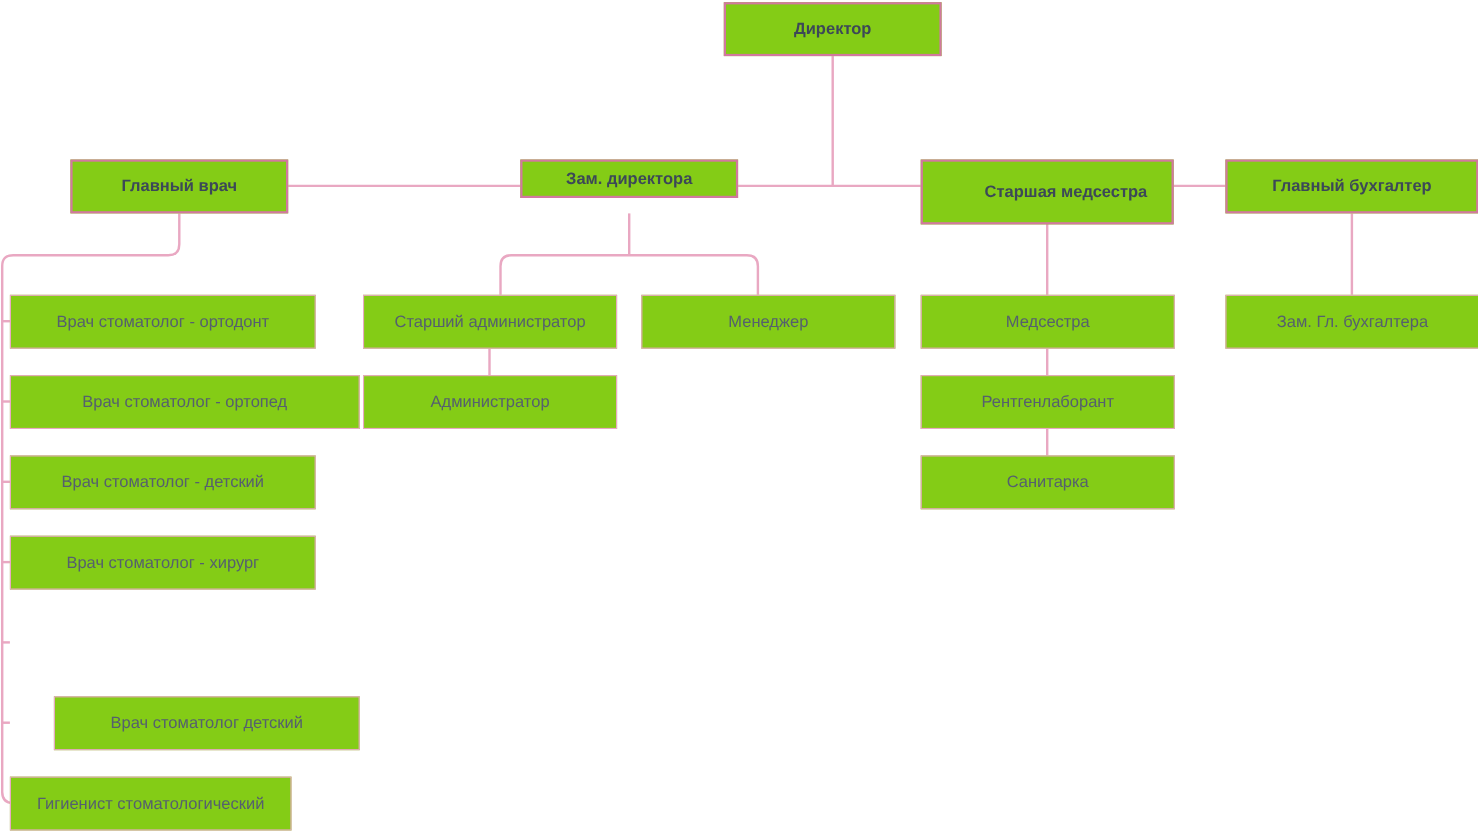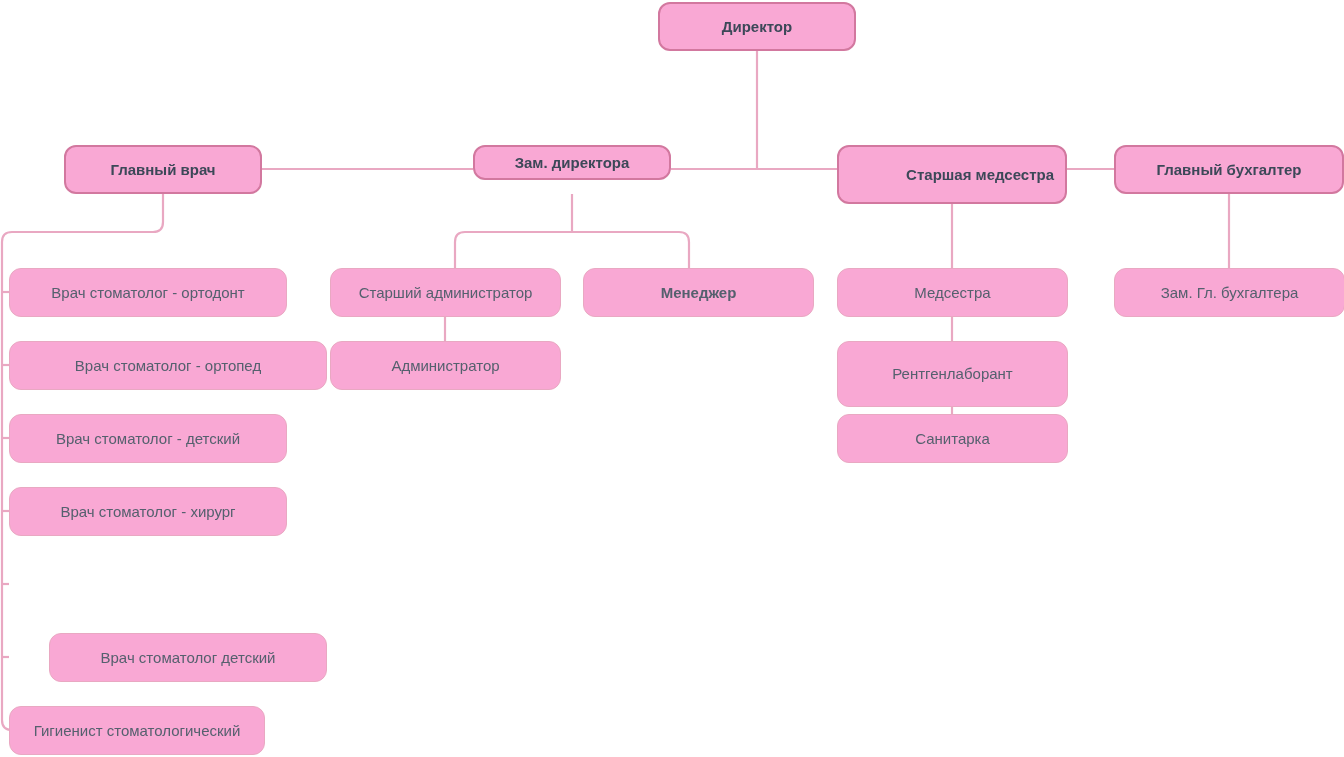--- a/index.html
+++ b/index.html
@@ -25,23 +25,23 @@
     height: 757px;
     pointer-events: none;
   }
   .node {
     position: absolute;
     box-sizing: border-box;
     display: flex;
     align-items: center;
     justify-content: center;
     text-align: center;
-    background: #f9a8d4;
-    border-radius: 12px;
-    padding: 0 11px;
+    background: #84cc16;
+    border-radius: 0;
+    padding: 0 22px;
     line-height: 1.2;
   }
   .node.level-root,
   .node.level-two {
     border: 2px solid #d2789f;
     font-weight: bold;
     font-size: 15px;
     color: #3c4858;
   }
   .node.level-leaf {
@@ -136,29 +136,29 @@
   </div>
 
   <div class="node level-leaf" style="left:330px; top:268px; width:231px; height:49px;">
     <span class="node-label">Старший администратор</span>
   </div>
 
   <div class="node level-leaf" style="left:330px; top:341px; width:231px; height:49px;">
     <span class="node-label">Администратор</span>
   </div>
 
-  <div class="node level-leaf" style="left:583px; top:268px; width:231px; height:49px;font-weight:bold;">
+  <div class="node level-leaf" style="left:583px; top:268px; width:231px; height:49px;">
     <span class="node-label">Менеджер</span>
   </div>
 
   <div class="node level-leaf" style="left:837px; top:268px; width:231px; height:49px;">
     <span class="node-label">Медсестра</span>
   </div>
 
-  <div class="node level-leaf" style="left:837px; top:341px; width:231px; height:66px;">
+  <div class="node level-leaf" style="left:837px; top:341px; width:231px; height:49px;">
     <span class="node-label">Рентгенлаборант</span>
   </div>
 
   <div class="node level-leaf" style="left:837px; top:414px; width:231px; height:49px;">
     <span class="node-label">Санитарка</span>
   </div>
 
   <div class="node level-leaf" style="left:1114px; top:268px; width:231px; height:49px;">
     <span class="node-label">Зам. Гл. бухгалтера</span>
   </div>

